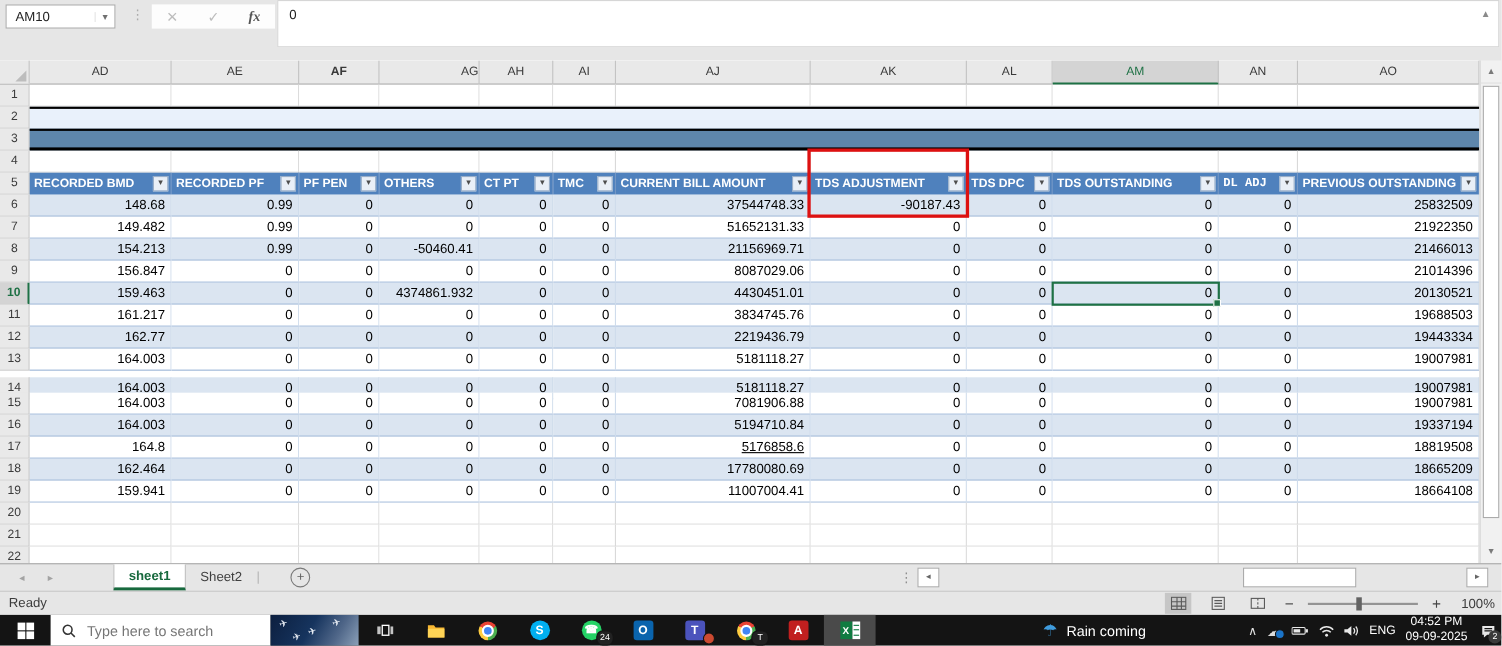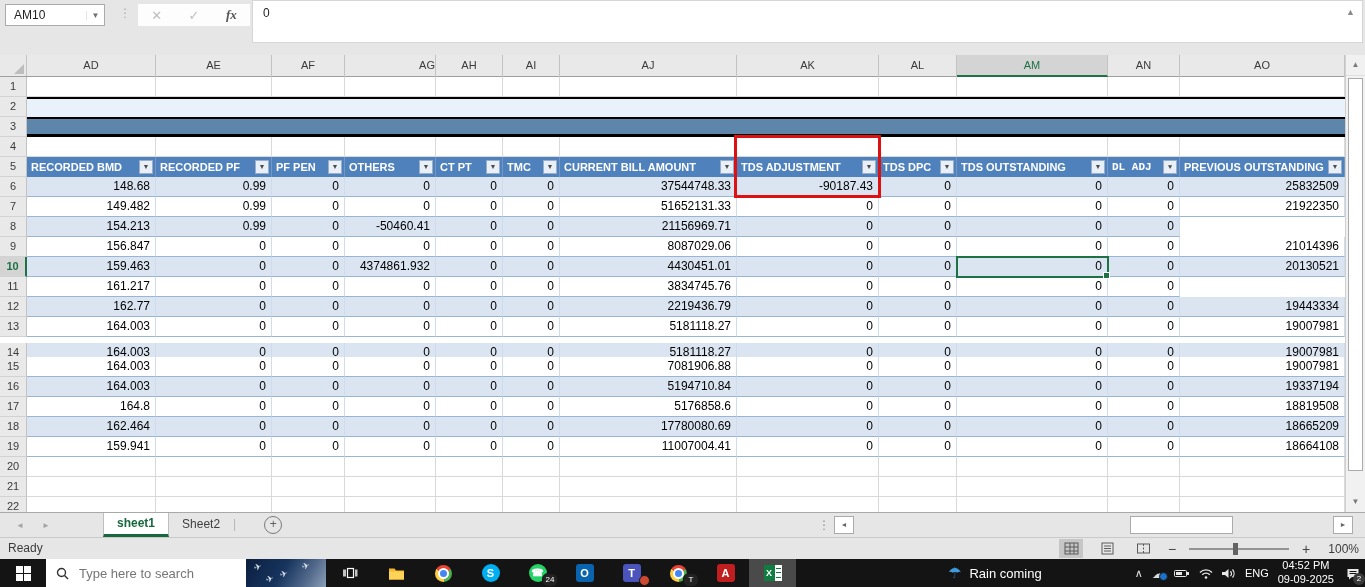--- a/index.html
+++ b/index.html
@@ -132,21 +132,21 @@
       <span class="fchev">▲</span>
     </div>
   </div>
 
   <div class="sheetwrap">
     <div class="sheetarea">
       <div class="colheaders" id="colHeaders">
           <div class="corner"></div>
           <div class="col-h" style="width: 129px;">AD</div>
           <div class="col-h" style="width: 116px;">AE</div>
-          <div class="col-h" style="width: 73px;">AF</div>
+          <div class="col-h" style="width: 73px; font-weight: bold;">AF</div>
           <div class="col-h" style="width: 91px; text-align: right;">AG</div>
           <div class="col-h" style="width: 67px;">AH</div>
           <div class="col-h" style="width: 57px;">AI</div>
           <div class="col-h" style="width: 177px;">AJ</div>
           <div class="col-h" style="width: 142px;">AK</div>
           <div class="col-h" style="width: 78px;">AL</div>
           <div class="col-h sel" style="width: 151px;">AM</div>
           <div class="col-h" style="width: 72px;">AN</div>
           <div class="col-h" style="width: 165px;">AO</div>
         </div>
@@ -240,20 +240,21 @@
             <div class="dc bd" style="width: 116px;">0.99</div>
             <div class="dc bd" style="width: 73px;">0</div>
             <div class="dc bd" style="width: 91px;">-50460.41</div>
             <div class="dc bd" style="width: 67px;">0</div>
             <div class="dc bd" style="width: 57px;">0</div>
             <div class="dc bd" style="width: 177px;">21156969.71</div>
             <div class="dc bd" style="width: 142px;">0</div>
             <div class="dc bd" style="width: 78px;">0</div>
             <div class="dc bd" style="width: 151px;">0</div>
             <div class="dc bd" style="width: 72px;">0</div>
+            <div class="dc bd" style="width: 165px;">21466013</div>
           </div>
           <div class="grow" style="top: 182px;">
             <div class="gutter">9</div>
             <div class="dc" style="width: 129px;">156.847</div>
             <div class="dc" style="width: 116px;">0</div>
             <div class="dc" style="width: 73px;">0</div>
             <div class="dc" style="width: 91px;">0</div>
             <div class="dc" style="width: 67px;">0</div>
             <div class="dc" style="width: 57px;">0</div>
             <div class="dc" style="width: 177px;">8087029.06</div>
@@ -284,20 +285,21 @@
             <div class="dc" style="width: 116px;">0</div>
             <div class="dc" style="width: 73px;">0</div>
             <div class="dc" style="width: 91px;">0</div>
             <div class="dc" style="width: 67px;">0</div>
             <div class="dc" style="width: 57px;">0</div>
             <div class="dc" style="width: 177px;">3834745.76</div>
             <div class="dc" style="width: 142px;">0</div>
             <div class="dc" style="width: 78px;">0</div>
             <div class="dc" style="width: 151px;">0</div>
             <div class="dc" style="width: 72px;">0</div>
+            <div class="dc" style="width: 165px;">19688503</div>
           </div>
           <div class="grow" style="top: 242px;">
             <div class="gutter">12</div>
             <div class="dc bd" style="width: 129px;">162.77</div>
             <div class="dc bd" style="width: 116px;">0</div>
             <div class="dc bd" style="width: 73px;">0</div>
             <div class="dc bd" style="width: 91px;">0</div>
             <div class="dc bd" style="width: 67px;">0</div>
             <div class="dc bd" style="width: 57px;">0</div>
             <div class="dc bd" style="width: 177px;">2219436.79</div>
@@ -368,21 +370,21 @@
             <div class="dc bd" style="width: 165px;">19337194</div>
           </div>
           <div class="grow" style="top: 342px;">
             <div class="gutter">17</div>
             <div class="dc" style="width: 129px;">164.8</div>
             <div class="dc" style="width: 116px;">0</div>
             <div class="dc" style="width: 73px;">0</div>
             <div class="dc" style="width: 91px;">0</div>
             <div class="dc" style="width: 67px;">0</div>
             <div class="dc" style="width: 57px;">0</div>
-            <div class="dc" style="width: 177px;">5176858.6</div>
+            <div class="dc" style="width: 177px; text-decoration: underline;">5176858.6</div>
             <div class="dc" style="width: 142px;">0</div>
             <div class="dc" style="width: 78px;">0</div>
             <div class="dc" style="width: 151px;">0</div>
             <div class="dc" style="width: 72px;">0</div>
             <div class="dc" style="width: 165px;">18819508</div>
           </div>
           <div class="grow" style="top: 362px;">
             <div class="gutter">18</div>
             <div class="dc bd" style="width: 129px;">162.464</div>
             <div class="dc bd" style="width: 116px;">0</div>

